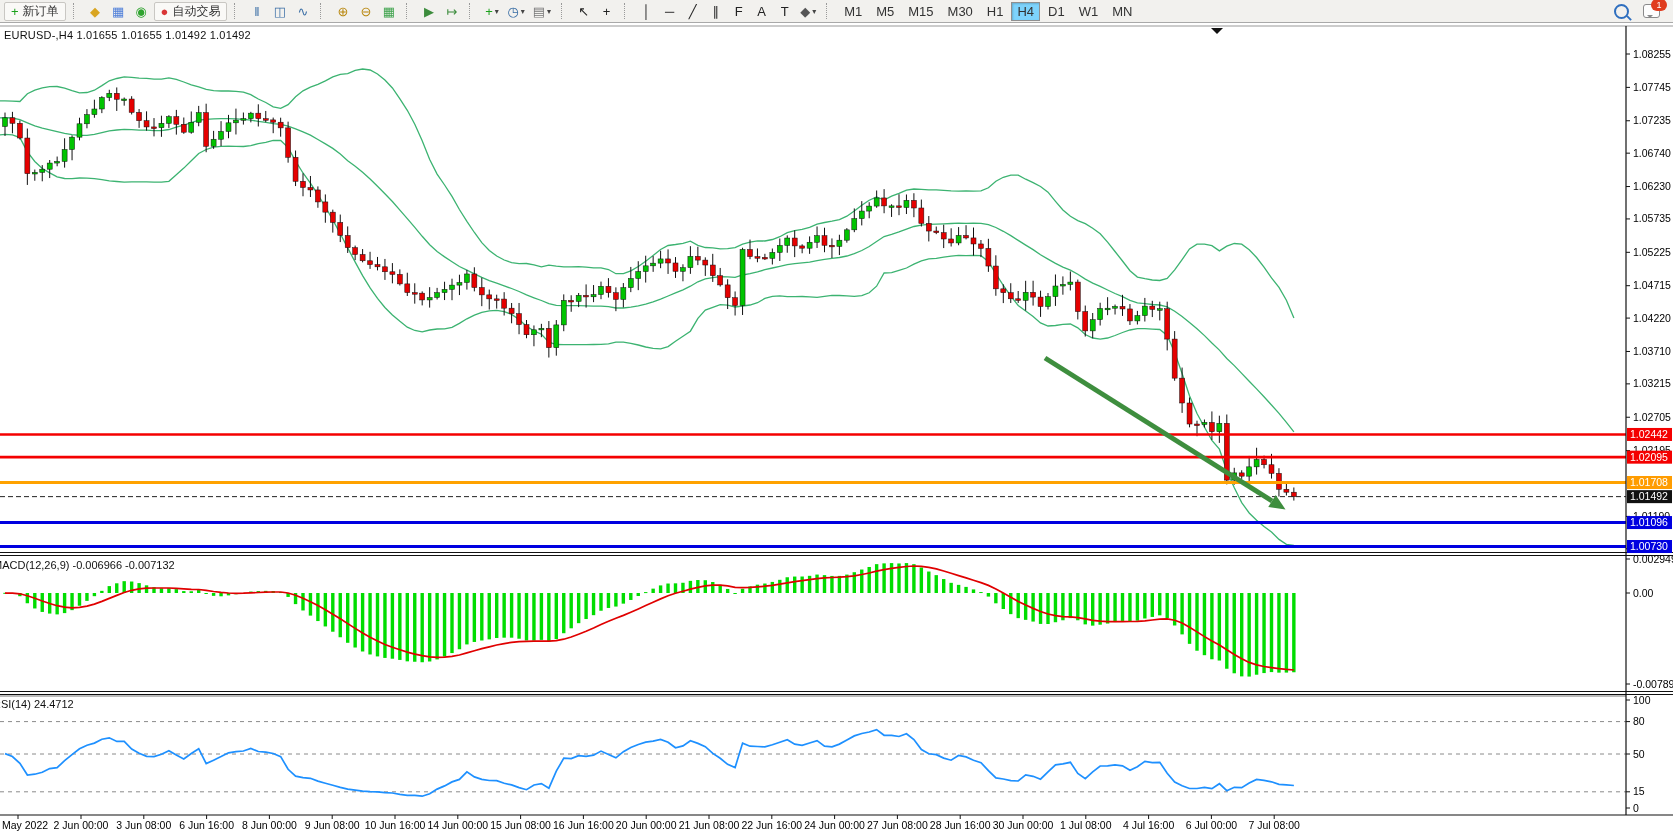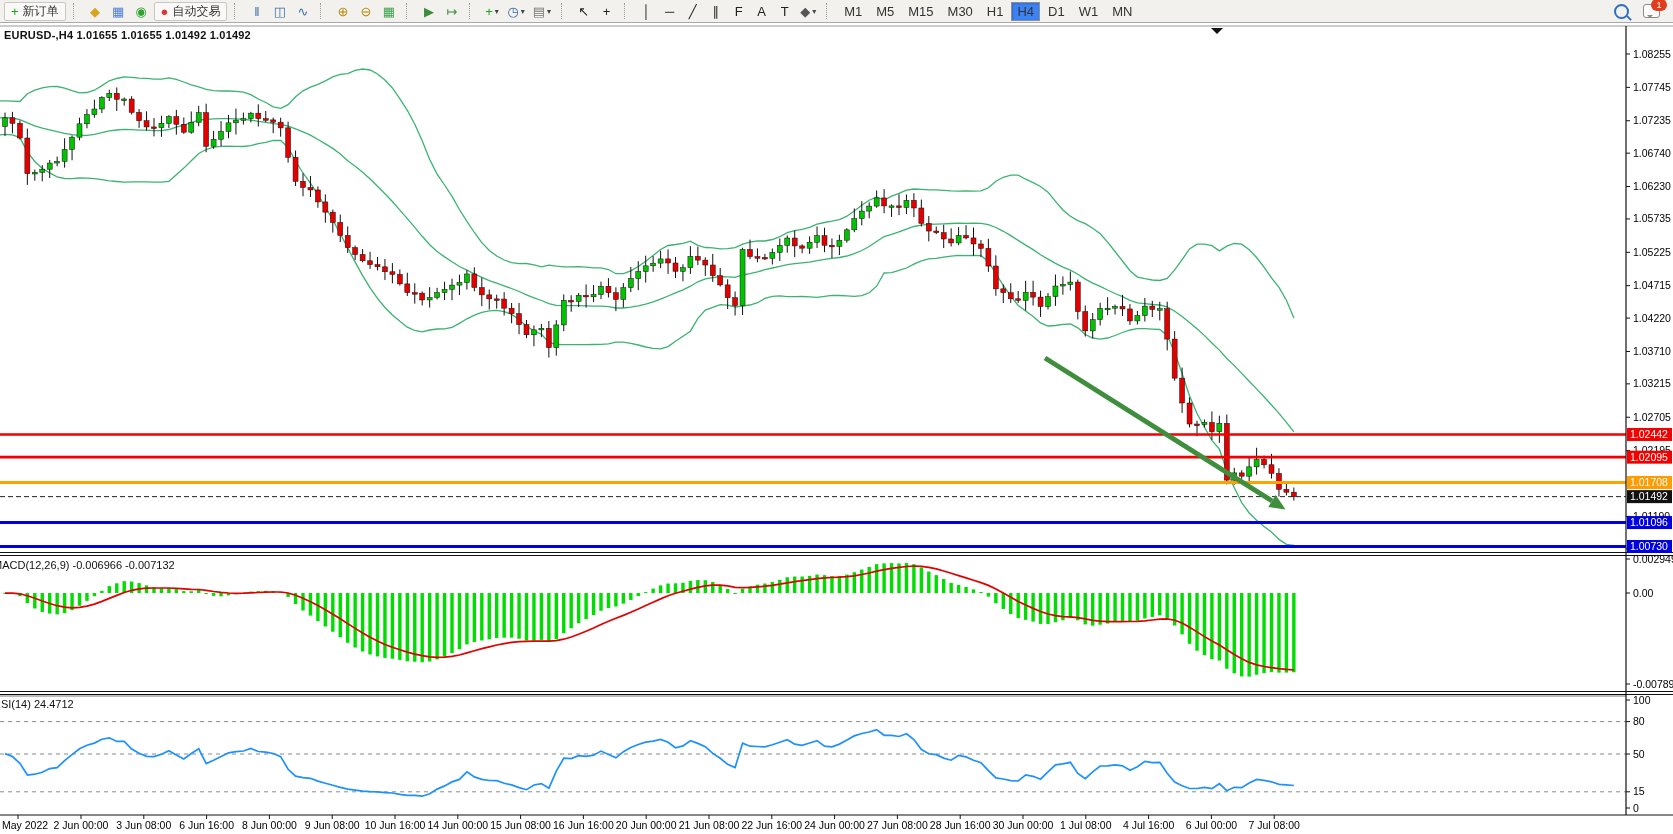--- a/index.html
+++ b/index.html
@@ -7,30 +7,30 @@
   
   #toolbar{position:absolute;left:0;top:0;width:1673px;height:23px;background:#f2f1ee;
     border-bottom:1px solid #a9a9a9;display:flex;align-items:center;padding:0 3px;box-sizing:border-box;}
   .tbtn{height:19px;min-width:21px;display:inline-flex;align-items:center;justify-content:center;
     margin:0 1px;border:1px solid transparent;border-radius:2px;font-size:12px;color:#333;padding:0 2px;box-sizing:border-box;}
   .tbtn .g{font-size:13px;line-height:13px;}
   .tbtn .dd{font-size:8px;color:#444;margin-left:2px;}
   .tbtn.labeled{padding:0 6px;gap:4px;font-size:12px;border:1px solid #c9c7c3;background:#faf9f7;}
   .sep{width:6px;height:16px;border-left:1px dotted #9a9a9a;margin:0 4px 0 6px;}
   .tf{height:17px;padding:0 5px;font-size:13px;color:#333;display:inline-flex;align-items:center;margin:0 1px;border:1px solid transparent;}
-  .tf.active{border:1px solid #8f8f8f;background:#3b82f6;box-shadow:inset 1px 1px 2px rgba(0,0,0,.18);}
+  .tf.active{border:1px solid #8f8f8f;background:#7dd3fc;box-shadow:inset 1px 1px 2px rgba(0,0,0,.18);}
   #spacer{flex:1;}
   #search-ic{width:11px;height:11px;border:2px solid #2f6fbf;border-radius:50%;position:relative;margin-right:14px;}
   #search-ic:after{content:"";position:absolute;width:6px;height:2px;background:#2f6fbf;transform:rotate(45deg);right:-5px;bottom:-2px;}
   #chat-ic{width:15px;height:12px;border:1px solid #8a8a8a;border-radius:3px;background:#fdfdfd;position:relative;margin-right:10px;}
   #chat-ic:after{content:"";position:absolute;left:3px;bottom:-4px;border:3px solid transparent;border-top-color:#8a8a8a;}
   #chat-badge{position:absolute;right:-8px;top:-6px;min-width:12px;height:12px;border-radius:7px;background:#e03c1e;
     color:#fff;font-size:9px;display:flex;align-items:center;justify-content:center;padding:0 2px;}
   
-  #symline{position:absolute;left:4px;top:29px;font-size:11px;font-weight:700;color:#111;letter-spacing:.2px;}
+  #symline{position:absolute;left:4px;top:29px;font-size:11px;font-weight:400;color:#111;letter-spacing:.2px;}
   #macdlab{position:absolute;left:-7px;top:559px;font-size:11px;color:#111;white-space:pre;}
   #rsilab{position:absolute;left:-7px;top:698px;font-size:11px;color:#111;white-space:pre;}
   svg text{font-family:"Liberation Sans",sans-serif;}
 </style>
 </head>
 <body>
 
 <div id="toolbar">
     <span class="tbtn labeled">
       <span class="g" style="color: rgb(27, 161, 27);">+</span>

